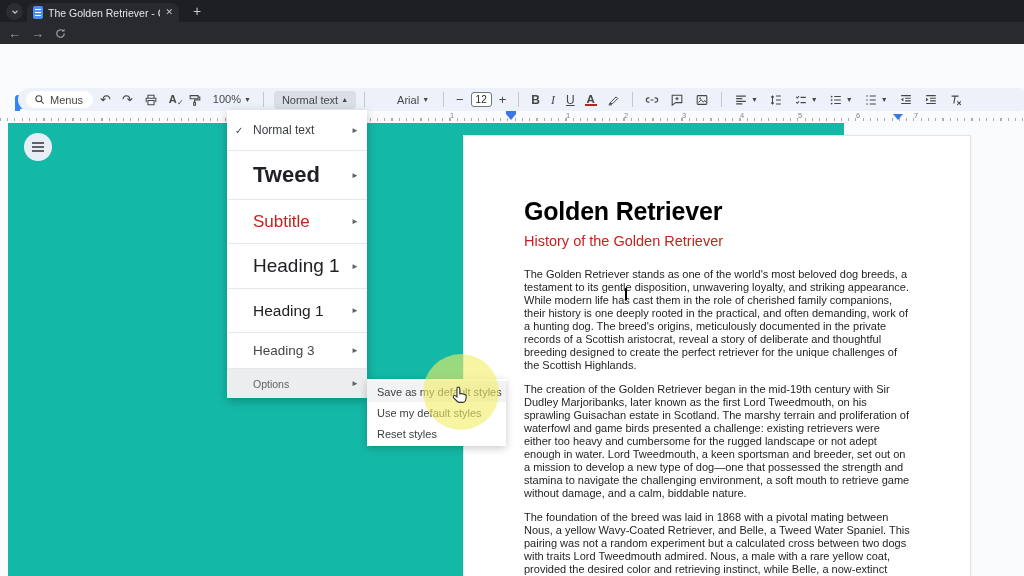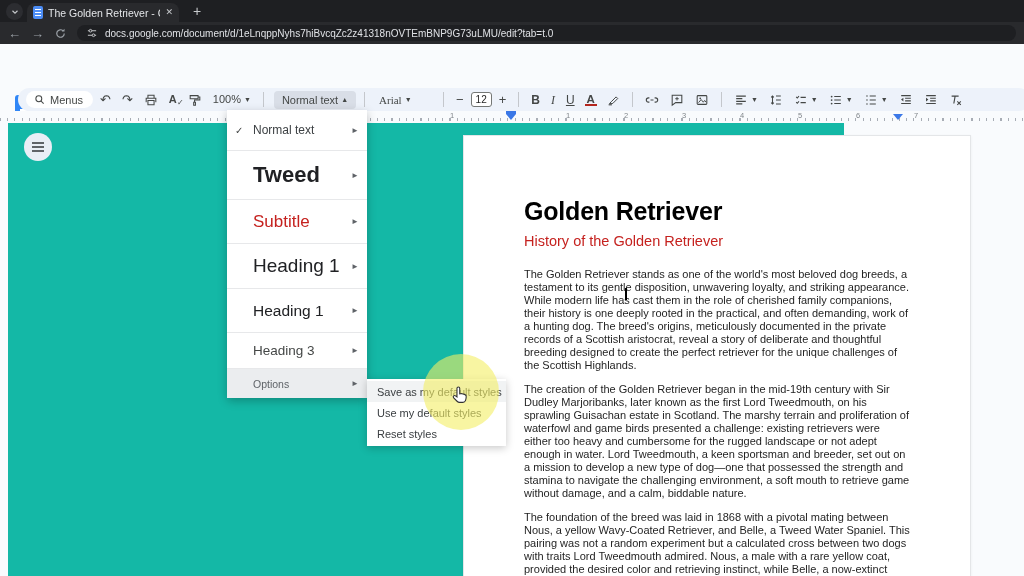--- a/index.html
+++ b/index.html
@@ -33,21 +33,21 @@
   .menubar span { font-size:12.5px; color:#444746; padding:2px 8px; }
 
   
   .toolbar { position:absolute; left:18px; top:88px; width:1012px; height:23px; background:#edf2fa; border-radius:12px; display:flex; align-items:center; padding:0 8px; gap:3px; color:#444746; }
   .tb-sep { width:1px; height:15px; background:#c4c7cc; margin:0 5px; flex:0 0 auto; }
   .menus-pill { background:#fff; border-radius:9px; height:17px; display:flex; align-items:center; gap:5px; padding:0 10px 0 8px; font-size:11px; color:#444746; }
   .tb-btn { display:flex; align-items:center; justify-content:center; padding:0 4px; font-size:13px; line-height:1; }
   .tb-text { font-size:11px; }
   .caret-up,.caret-down { font-size:7px; color:#444746; margin-left:3px; }
   .style-btn { background:#d9dee7; border-radius:4px; height:18px; display:flex; align-items:center; padding:0 8px; margin-left:2px; }
-  .font-btn { display:flex; align-items:center; padding:0 6px; width:62px; justify-content:flex-start;font-family:Liberation Serif, serif; }
+  .font-btn { display:flex; align-items:center; padding:0 6px; width:62px; justify-content:flex-end; }
   .size-box { width:21px; height:15px; background:#fff; border:1px solid #747775; border-radius:3px; font-size:10px; display:flex; align-items:center; justify-content:center; color:#1f1f1f; }
   .bold { font-weight:bold; font-size:12px; }
   .italic { font-style:italic; font-size:12px; font-family:"Liberation Serif", serif; }
   .underline { text-decoration:underline; font-size:12px; }
   .a-color { position:relative; font-size:11.5px; font-weight:bold; padding:0 5px; }
   .a-color::after { content:""; position:absolute; left:3px; right:3px; bottom:-1px; height:2.5px; background:#b3261e; }
   .spell { position:relative; font-size:11px; font-weight:bold; padding:0 4px; }
   .spell .chk { position:absolute; right:-3px; bottom:-2px; font-size:8px; font-weight:normal; }
   svg.icon { flex:0 0 auto; }
 
@@ -113,28 +113,20 @@
     <div class="newtab">+</div>
   </div>
 
   <div class="urlbar">
     <span class="nav-glyph">←</span>
     <span class="nav-glyph">→</span>
     <svg class="icon" width="13" height="13" viewBox="0 0 16 16">
         <path d="M12.6 8a4.6 4.6 0 1 1-1.4-3.3" fill="none" stroke="#9aa0a6" stroke-width="1.5"></path>
         <path d="M12.9 2.2v3.4H9.5z" fill="#9aa0a6"></path>
       </svg>
-    <div class="url-pill">
-      <svg class="icon" width="12" height="12" viewBox="0 0 16 16">
-          <path d="M2.5 5h11M2.5 11h11" stroke="#c7cacd" stroke-width="1.3"></path>
-          <circle cx="6" cy="5" r="1.8" fill="#292a2d" stroke="#c7cacd" stroke-width="1.2"></circle>
-          <circle cx="10" cy="11" r="1.8" fill="#292a2d" stroke="#c7cacd" stroke-width="1.2"></circle>
-        </svg>
-      <span class="url-text">docs.google.com/document/d/1eLnqppNyhs7hiBvcqZc2z41318nOVTEmBNP9G73uLMU/edit?tab=t.0</span>
-    </div>
   </div>
 
   <div class="docs-header">
     <div class="docs-logo"></div>
     <div class="doc-title">The Golden Retriever</div>
     <div class="header-icons">
       <span style="font-size:13px;">☆</span>
       <svg class="icon" width="14" height="14" viewBox="0 0 16 16">
           <path d="M2.5 4h4l1.5 1.5h5.5V12h-11z" fill="none" stroke="#5f6368" stroke-width="1.2"></path>
           <path d="M6.8 8.6h3.6M9 7l1.6 1.6L9 10.2" fill="none" stroke="#5f6368" stroke-width="1.1"></path>

